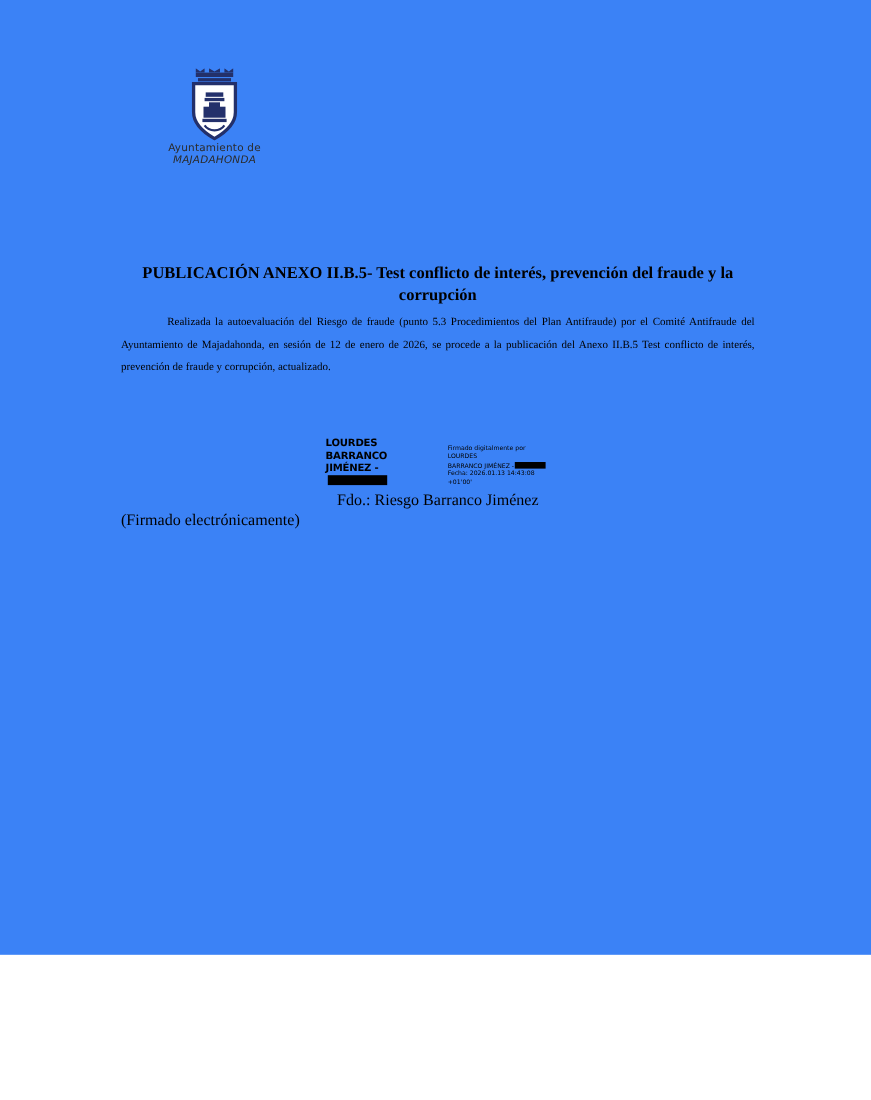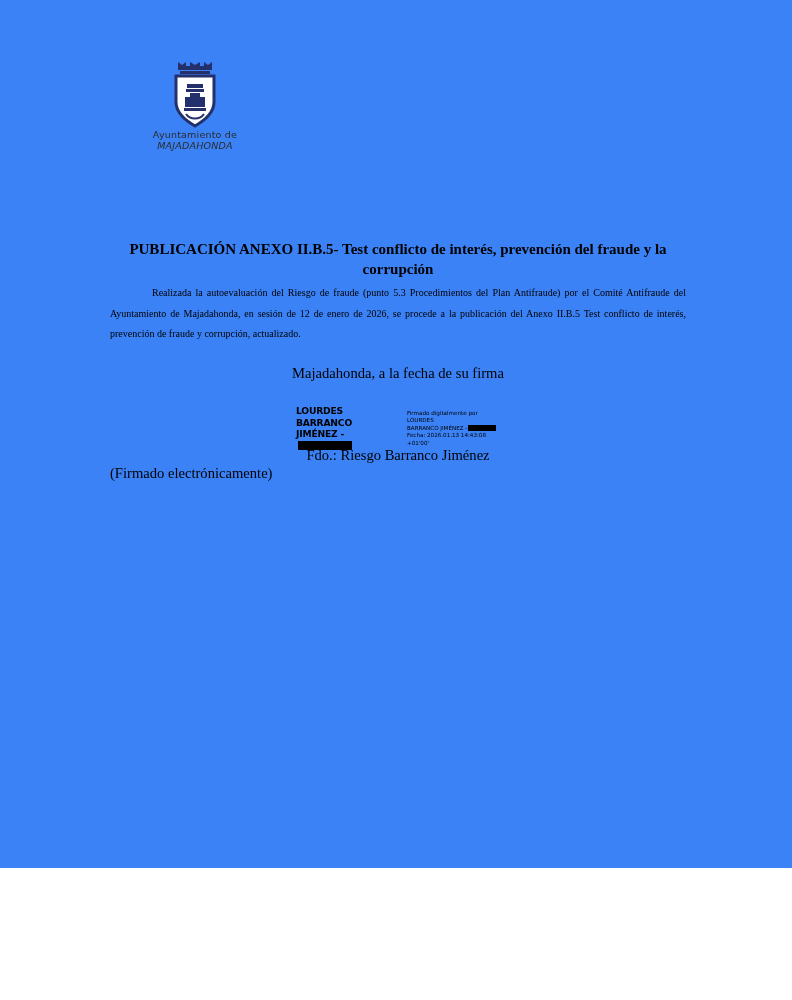--- a/index.html
+++ b/index.html
@@ -94,21 +94,21 @@
     font-size: 14.6px;
   }
 
   .sign-stamp {
     position: absolute;
     left: 296px;
     top: 413px;
     width: 208px;
     height: 30px;
     display: flex;
-    align-items: center;
+    align-items: flex-end;
     gap: 14px;
   }
   .stamp-name {
     font-family: "DejaVu Sans", sans-serif;
     font-size: 9.2px;
     line-height: 11.5px;
     font-weight: 600;
     color: #000;
     width: 104px;
     letter-spacing: -0.2px;
@@ -187,21 +187,20 @@
     <div class="logo-text">
       <span class="l1">Ayuntamiento de</span>
       <span class="l2">MAJADAHONDA</span>
     </div>
   </div>
 
   <div class="doc-title">PUBLICACIÓN ANEXO II.B.5- Test conflicto de interés, prevención del fraude y la corrupción</div>
 
   <div class="body-par">Realizada la autoevaluación del Riesgo de fraude (punto 5.3 Procedimientos del Plan Antifraude) por el Comité Antifraude del Ayuntamiento de Majadahonda, en sesión de 12 de enero de 2026, se procede a la publicación del Anexo II.B.5 Test conflicto de interés, prevención de fraude y corrupción, actualizado.</div>
 
-  <div class="place-line">Majadahonda, a la fecha de su firma</div>
 
 
   <div class="sign-stamp">
     <div class="stamp-name">
       <span>LOURDES BARRANCO</span><br>
       <span>JIMÉNEZ -</span><span class="redact"></span>
     </div>
     <div class="stamp-detail">
       <span>Firmado digitalmente por LOURDES</span><br>
       <span>BARRANCO JIMÉNEZ -</span><span class="redact-sm"></span><br>

